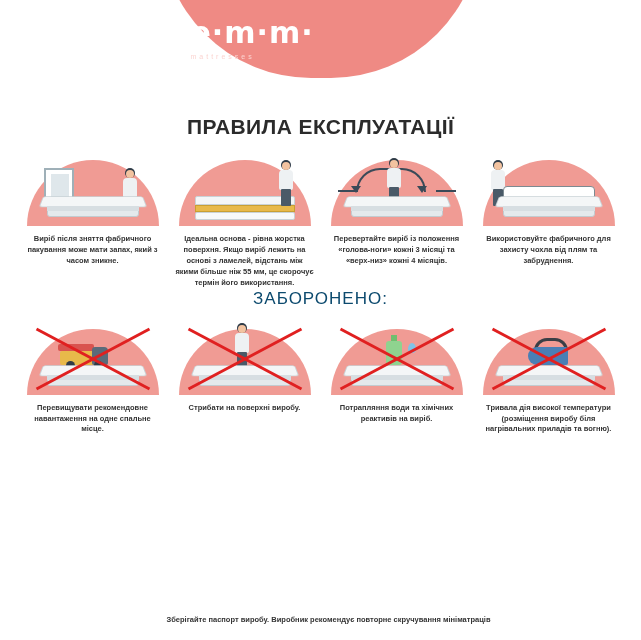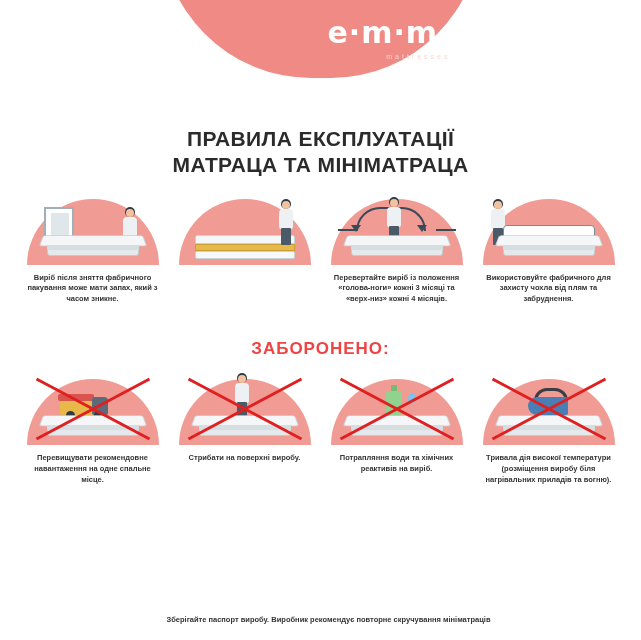--- a/index.html
+++ b/index.html
@@ -30,56 +30,55 @@
     width: 320px;
     height: 150px;
     background: #ef8a84;
     border-radius: 0 0 160px 160px;
   }
   .logo-wrap {
     position: absolute;
     left: 50%;
     transform: translateX(-50%);
     top: 18px;
-    text-align: right;
+    text-align: left;
     width: 260px;
   }
   .logo-text {
     font-family: "DejaVu Sans", sans-serif;
     font-size: 30px;
     font-weight: bold;
     letter-spacing: 1px;
     color: #ffffff;
     line-height: 1;
   }
   .logo-sub {
     margin-top: 5px;
     font-size: 7px;
     letter-spacing: 3px;
     color: #fbd4d1;
     text-transform: lowercase;
   }
 
   
   .main-title {
-    margin-top: 48px;
+    margin-top: 36px;
     text-align: center;
     font-size: 21px;
     font-weight: bold;
     letter-spacing: 0.4px;
     line-height: 1.25;
     color: #2b2b2b;
   }
   .section-title {
     text-align: center;
     font-size: 17px;
-    font-weight: bold;
+    font-weight: normal;
     letter-spacing: 1px;
-    color: #ef4444;
-    margin-top: 34px;
+    color: #0c4a6e;
   }
 
   
   .grid {
     display: flex;
     justify-content: center;
     margin-top: 14px;
     padding: 0 10px;
   }
   .cell {
@@ -245,21 +244,20 @@
 <div class="header">
   <div class="header-blob"></div>
   <div class="logo-wrap">
     <div class="logo-text">e·m·m·</div>
     <div class="logo-sub">mattresses</div>
   </div>
 </div>
 
 <div class="main-title">
   <div>ПРАВИЛА ЕКСПЛУАТАЦІЇ</div>
-  <div>МАТРАЦА ТА МІНІМАТРАЦА</div>
 </div>
 
 <div class="grid">
 
   <div class="cell">
     <div class="art">
       <div class="arc"></div>
       <div class="frame">
           <div class="frame-in"></div>
         </div>
@@ -284,20 +282,21 @@
       <div class="layer-a"></div>
         <div class="layer-b"></div>
         <div class="layer-c"></div>
       <div class="person" style="right:24px;bottom:20px;">
         <div class="p-head"></div>
           <div class="p-face"></div>
           <div class="p-body"></div>
           <div class="p-legs"></div>
       </div>
     </div>
+    <div class="caption">Ідеальна основа - рівна жорстка поверхня. Якщо виріб лежить на основі з ламелей, відстань між якими більше ніж 55 мм, це скорочує термін його використання.</div>
   </div>
 
   <div class="cell">
     <div class="art">
       <div class="arc"></div>
       <div class="arrow-arc"></div>
       <div class="arrow-head ah-left"></div>
       <div class="arrow-head ah-right"></div>
       <div class="side-arrow-l"></div>
       <div class="side-arrow-r"></div>

